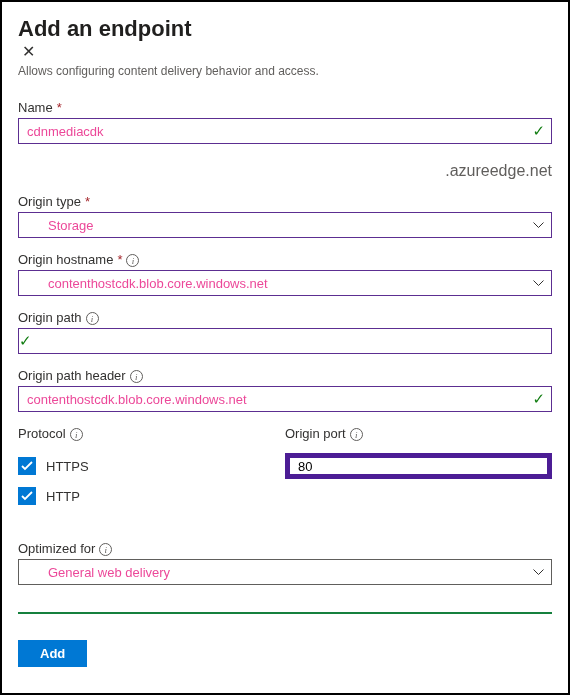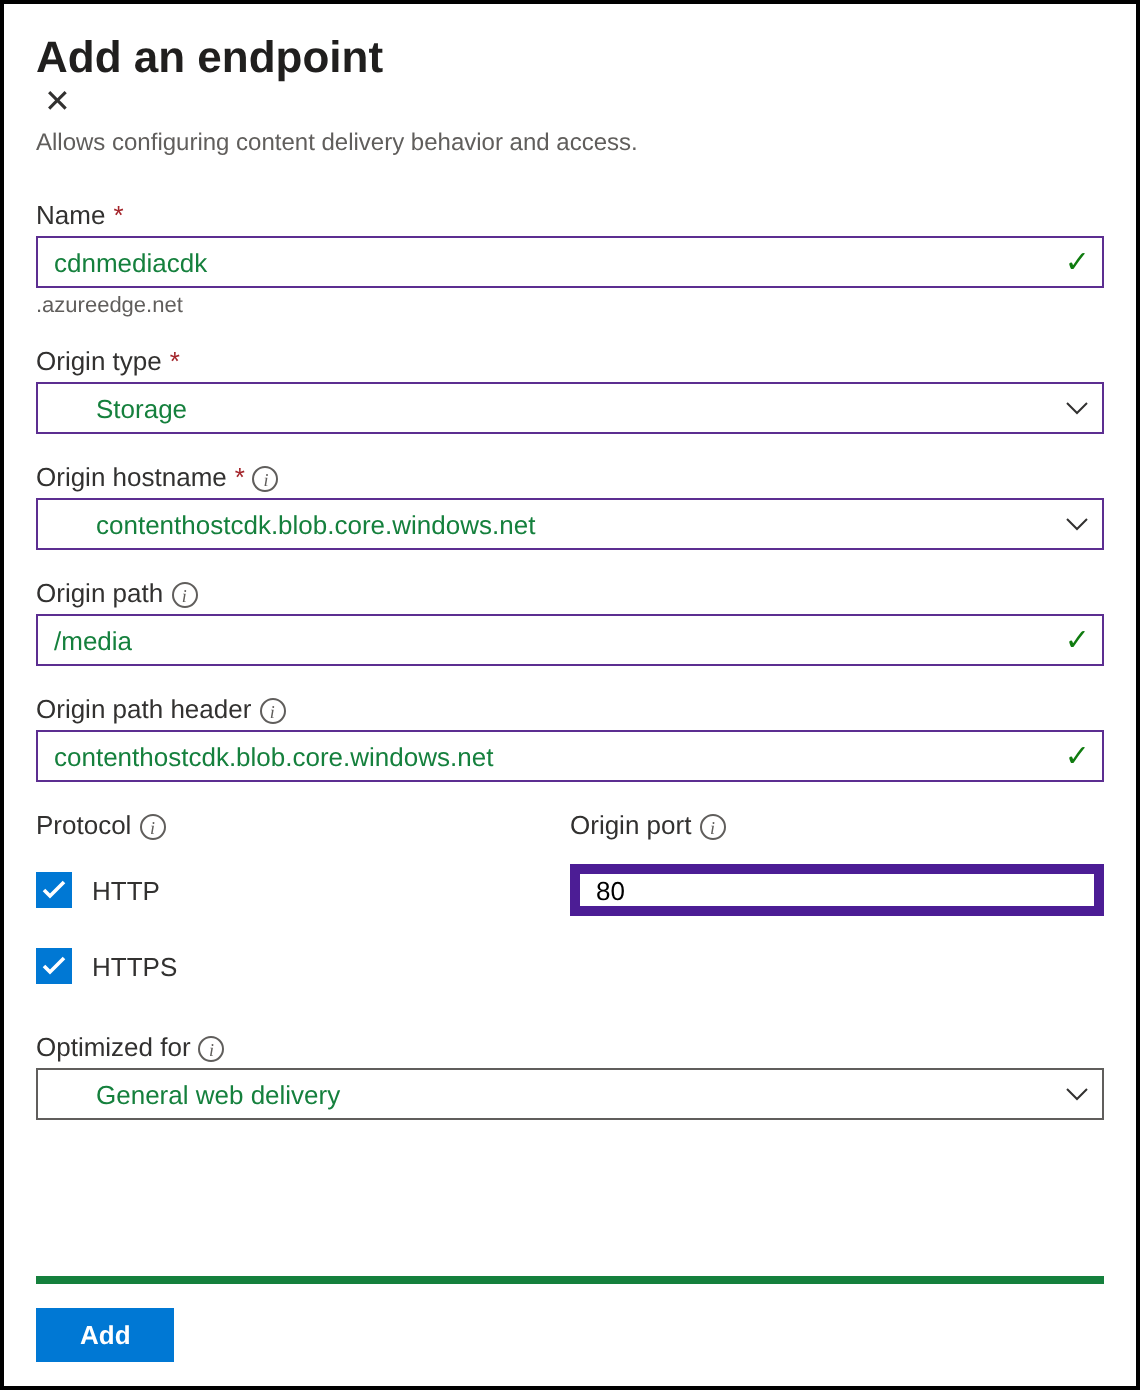--- a/index.html
+++ b/index.html
@@ -76,40 +76,41 @@
   }
   .input-wrap.valid { border-color: #5c2e91; }
   .input-wrap input {
     border: none;
     outline: none;
     width: 100%;
     height: 100%;
     padding: 0 8px;
     font-size: 13px;
     font-family: inherit;
-    color: #15803d;
+    color: #ec4899;
     background: transparent;
   }
   .check {
     color: #107c10;
     font-size: 15px;
     padding-right: 6px;
     flex-shrink: 0;
   }
   .chev {
     color: #323130;
     padding: 0 7px;
     flex-shrink: 0;
     cursor: pointer;
   }
   .chev svg { display:block; }
   .helper-right {
-    font-size: 11px;
+    text-align: right;
+    font-size: 16px;
     color: #605e5c;
-    margin-top: 3px;
+    margin-top: 18px;
   }
   .two-col {
     display: flex;
     margin-bottom: 6px;
   }
   .col { flex: 1; }
   .checkbox-row {
     display: flex;
     align-items: center;
     gap: 10px;
@@ -136,22 +137,22 @@
   .port-row {
     height: 30px;
     display: flex;
     align-items: center;
   }
   .scroll-area {
     flex: 1;
     overflow: hidden;
   }
   .footer {
-    border-top: 4px solid #15803d;
-    padding: 12px 0;
+    border-top: 2px solid #15803d;
+    padding: 26px 0;
     margin-top: auto;
   }
   .add-btn {
     background: #0078d4;
     color: #fff;
     border: none;
     font-size: 13px;
     font-weight: 600;
     padding: 6px 22px;
     cursor: pointer;
@@ -214,71 +215,70 @@
         </span>
       </div>
     </div>
 
     <div class="field">
       <div class="label-row">
         <span>Origin path</span>
         <span class="info-icon">i</span>
       </div>
       <div class="input-wrap valid">
-        <input type="text" value="/media" style="">
         <span class="check">✓</span>
       </div>
     </div>
 
     <div class="field">
       <div class="label-row">
         <span>Origin path header</span>
         <span class="info-icon">i</span>
       </div>
       <div class="input-wrap valid">
         <input type="text" value="contenthostcdk.blob.core.windows.net" style="">
         <span class="check">✓</span>
       </div>
     </div>
 
     <div class="two-col">
       <div class="col">
         <div class="label-row" style="margin-bottom:10px">
           <span>Protocol</span>
           <span class="info-icon">i</span>
+        </div>
+        <div class="checkbox-row" style="margin-top:8px">
+          <div class="checkbox">
+            <svg width="12" height="10" viewBox="0 0 12 10">
+                <path d="M1 5 L4 8 L11 1" stroke="#fff" stroke-width="1.8" fill="none"></path>
+              </svg>
+          </div>
+          <span>HTTPS</span>
         </div>
         <div class="checkbox-row">
           <div class="checkbox">
             <svg width="12" height="10" viewBox="0 0 12 10">
                 <path d="M1 5 L4 8 L11 1" stroke="#fff" stroke-width="1.8" fill="none"></path>
               </svg>
           </div>
           <span>HTTP</span>
         </div>
-        <div class="checkbox-row" style="margin-top:8px">
-          <div class="checkbox">
-            <svg width="12" height="10" viewBox="0 0 12 10">
-                <path d="M1 5 L4 8 L11 1" stroke="#fff" stroke-width="1.8" fill="none"></path>
-              </svg>
-          </div>
-          <span>HTTPS</span>
-        </div>
       </div>
       <div class="col">
         <div class="label-row" style="margin-bottom:10px">
           <span>Origin port</span>
           <span class="info-icon">i</span>
         </div>
         <div class="port-row">
           <input class="port-input" type="text" value="80" style="">
         </div>
       </div>
     </div>
 
-    <div class="field" style="margin-top:18px">
+    <div class="field" style="margin-top:30px">
       <div class="label-row">
         <span>Optimized for</span>
         <span class="info-icon">i</span>
       </div>
       <div class="input-wrap select-style">
         <input type="text" readonly="" style="cursor: pointer;" value="General web delivery">
         <span class="chev">
           <svg width="11" height="7" viewBox="0 0 11 7">
               <path d="M0.5 0.5 L5.5 5.5 L10.5 0.5" stroke="#323130" stroke-width="1" fill="none"></path>
             </svg>

